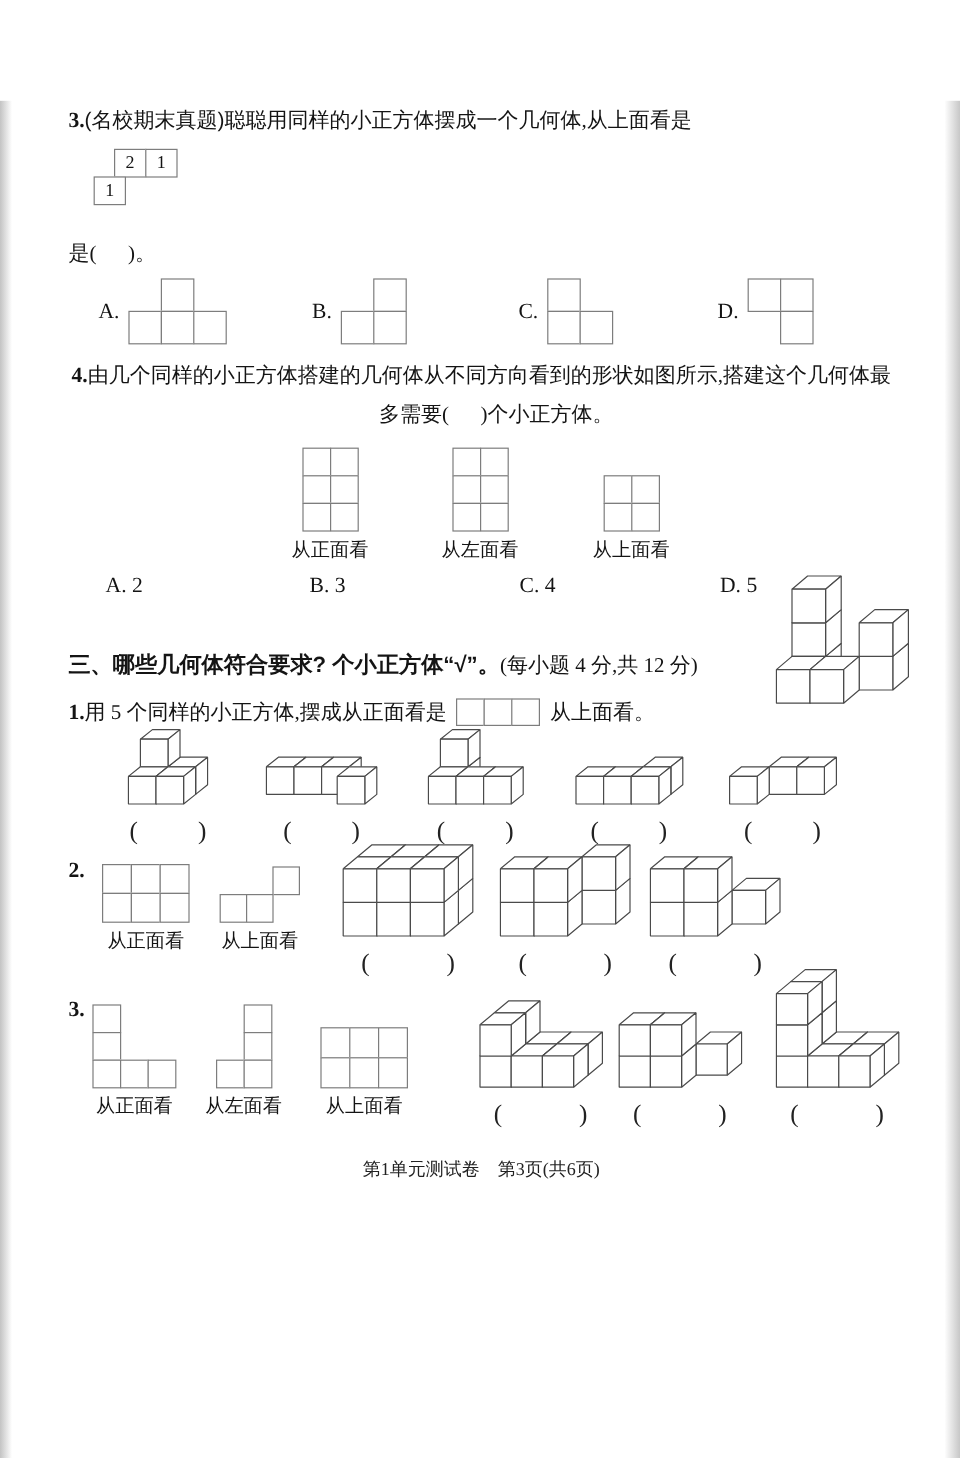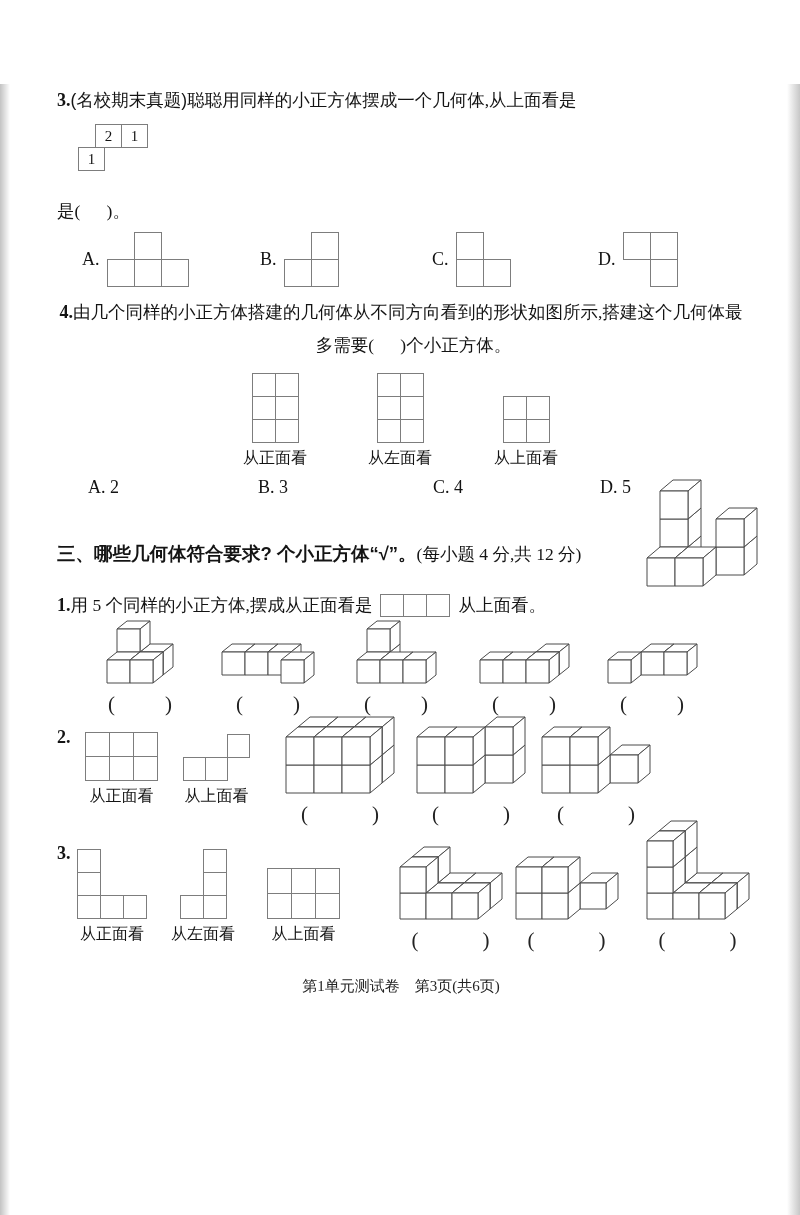--- a/index.html
+++ b/index.html
@@ -150,21 +150,21 @@
       <span class="optline" style="left:201px">B. 3</span>
       <span class="optline" style="left:376px">C. 4</span>
       <span class="optline" style="left:543px">D. 5</span>
     </div>
   </div>
 
   <div class="para" style="margin-top:26px">
     <span class="sec-title">三、哪些几何体符合要求? 个小正方体“√”。</span><span class="sec-score">(每小题 4 分,共 12 分)</span>
   </div>
 
-  <div class="q1line" style="margin-top:22px">
+  <div class="q1line" style="margin-top:10px">
     <span><span class="qnum">1.</span><span>用 5 个同样的小正方体,摆成从正面看是</span></span>
     <span class="grid" style="display: inline-block; vertical-align: middle; width: 70px; height: 23px;">
         <div class="gcell" style="left: 0px; top: 0px; width: 24px; height: 23px;"></div>
         <div class="gcell" style="left: 23px; top: 0px; width: 24px; height: 23px;"></div>
         <div class="gcell" style="left: 46px; top: 0px; width: 24px; height: 23px;"></div>
       </span>
     <span>从上面看。</span>
   </div>
   <div class="row" style="height:96px;margin-top:4px">
     <div class="fblock" style="left:23px;width:120px;height:96px">

